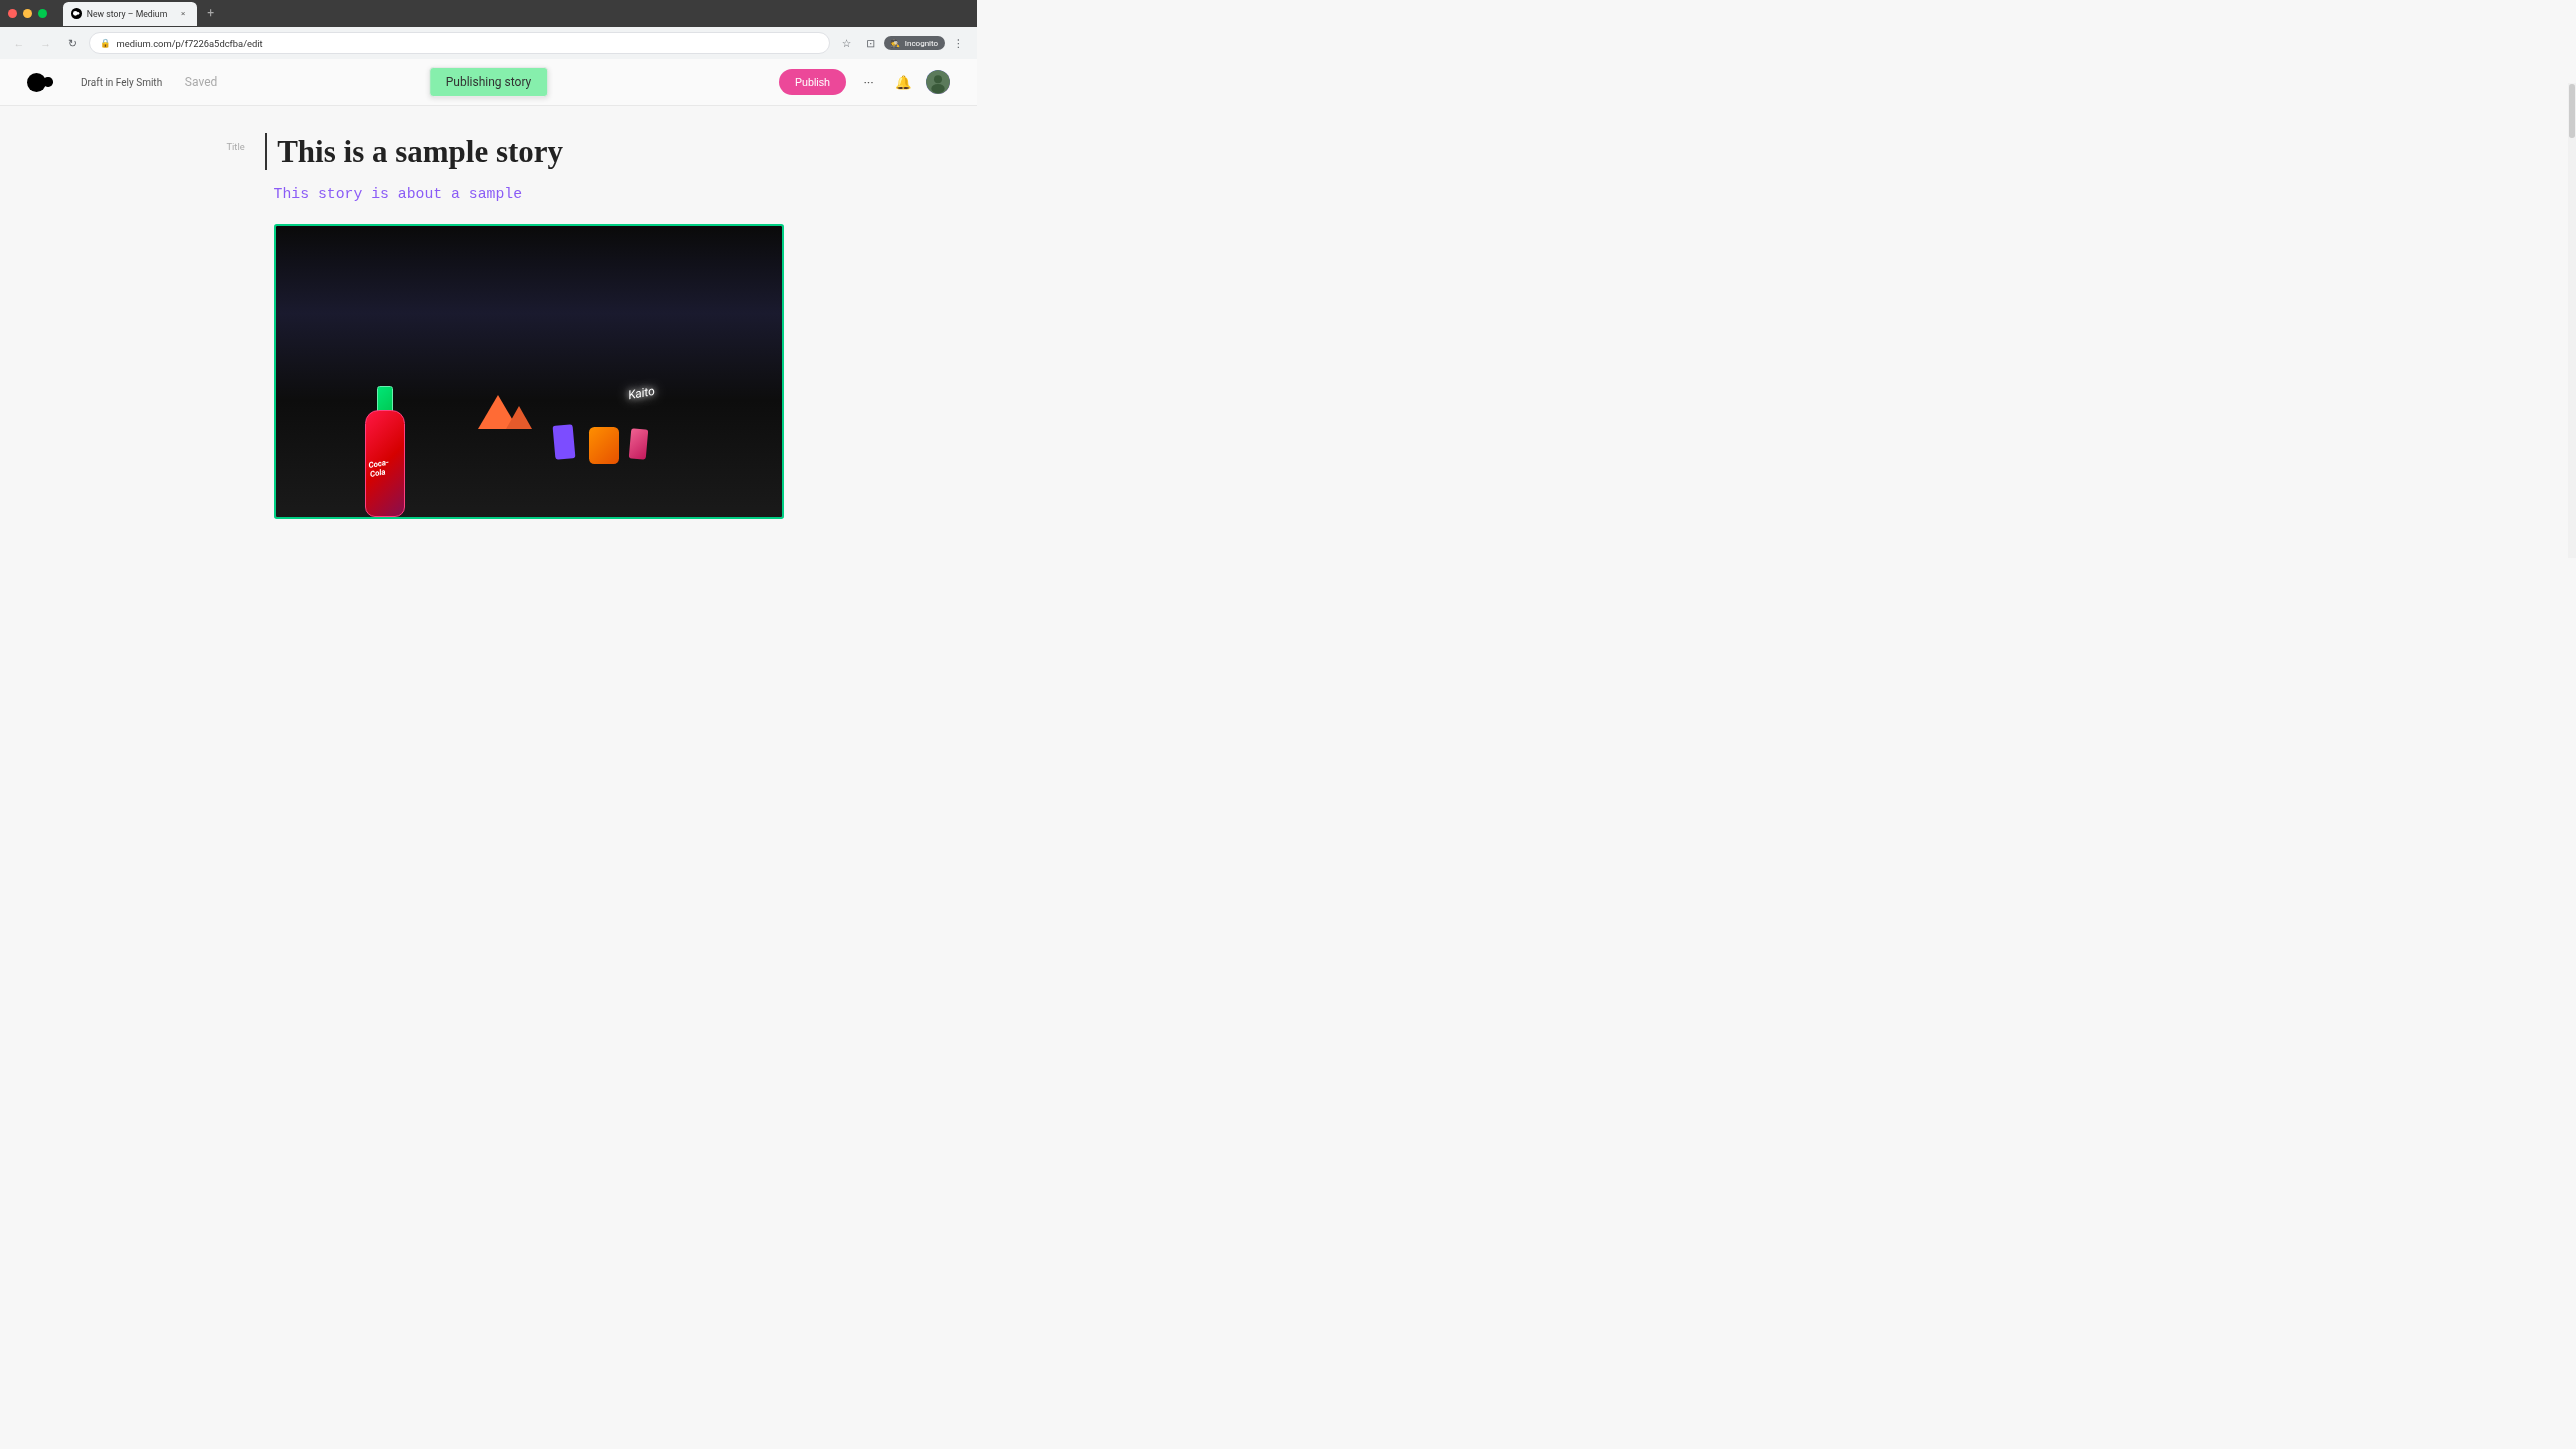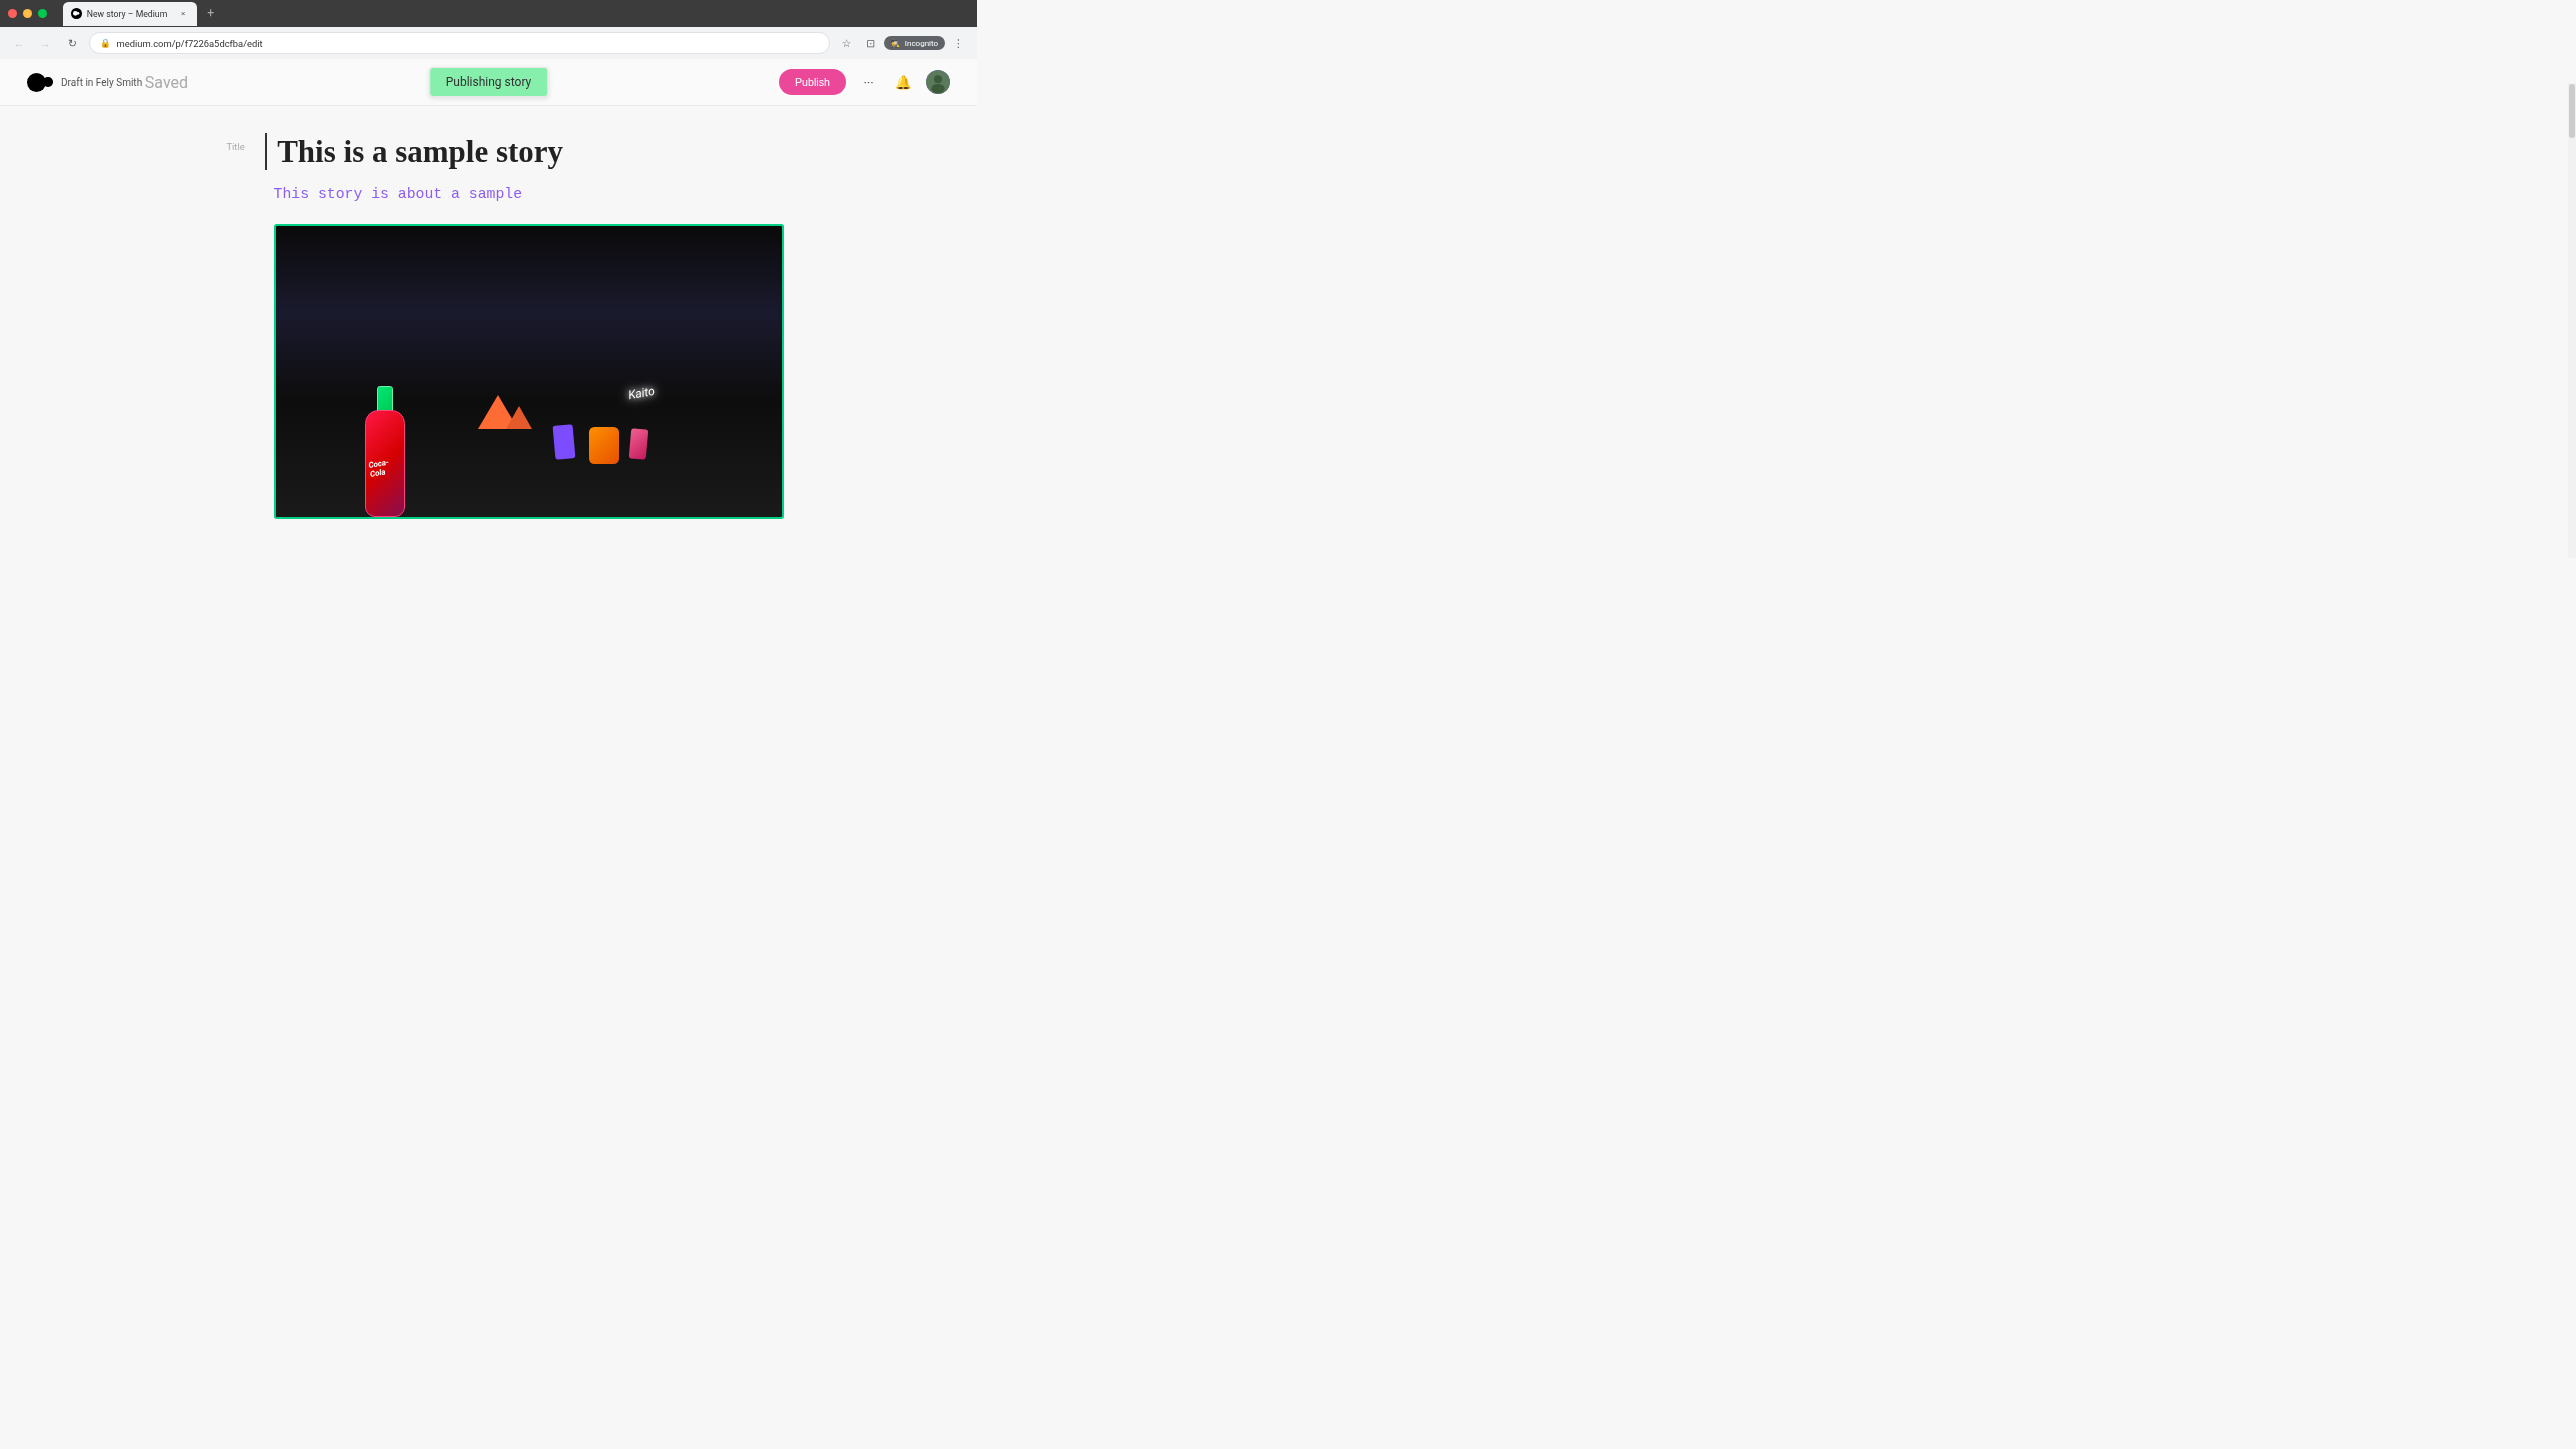--- a/index.html
+++ b/index.html
@@ -217,21 +217,21 @@
       padding: 0 27px;
       height: 47px;
       background: #fafafa;
       border-bottom: 0.7px solid #e8e8e8;
       position: relative;
     }
 
     .medium-logo-section {
       display: flex;
       align-items: center;
-      gap: 0;
+      gap: 20px;
     }
 
     .medium-logo {
       width: 34px;
       height: 19px;
       display: flex;
       align-items: center;
     }
 
     .medium-logo-circles {
@@ -253,21 +253,21 @@
       border-radius: 50%;
       margin-left: -2.7px;
     }
 
     .draft-label {
       font-size: 10px;
       color: #555;
     }
 
     .saved-label {
-      font-size: 16px;
+      font-size: 12px;
       color: #aaa;
       margin-left: 2.7px;
     }
 
     .publishing-story-badge {
       position: absolute;
       left: 50%;
       transform: translateX(-50%);
       background: #86efac;
       border: 0.7px solid #e8e8e8;

